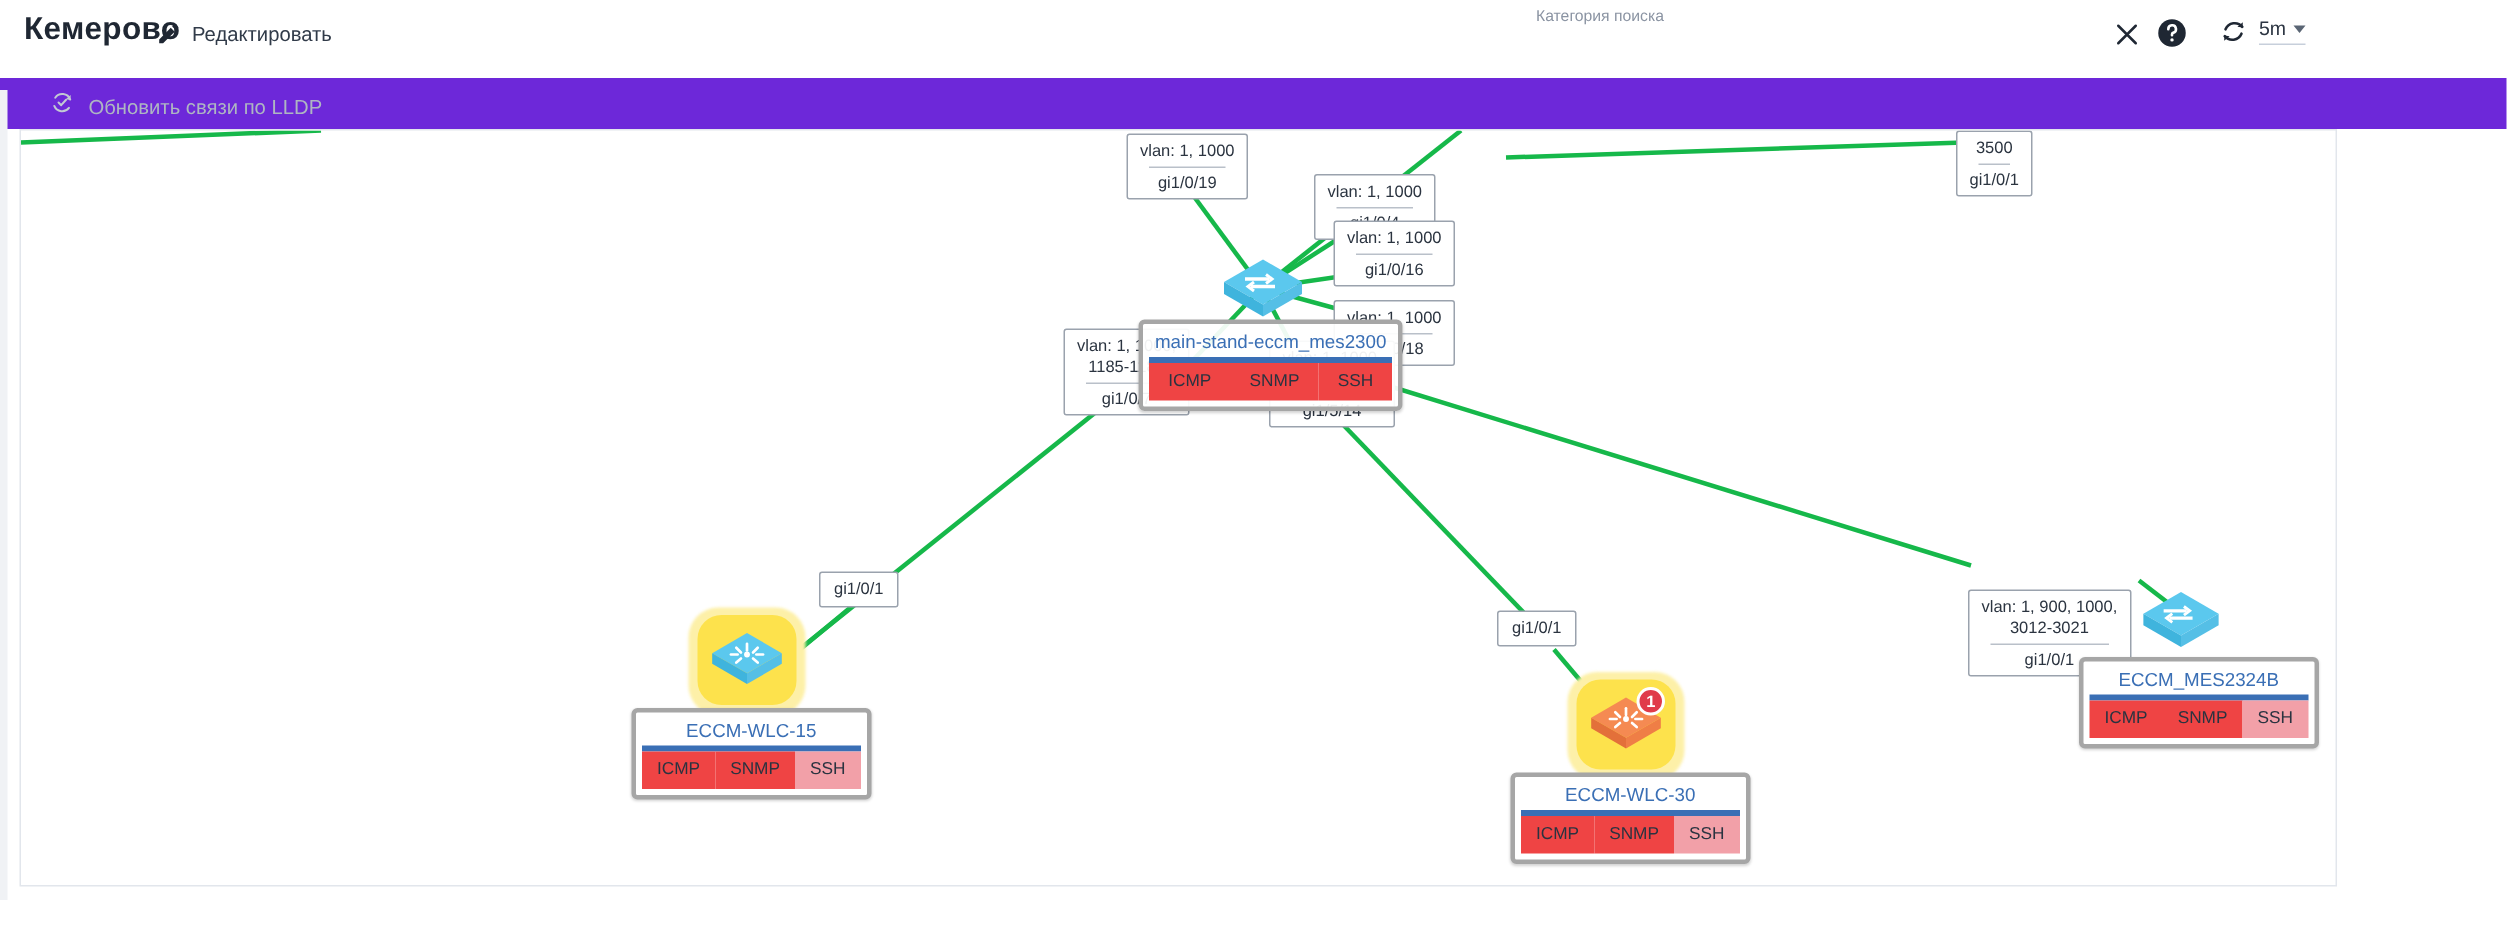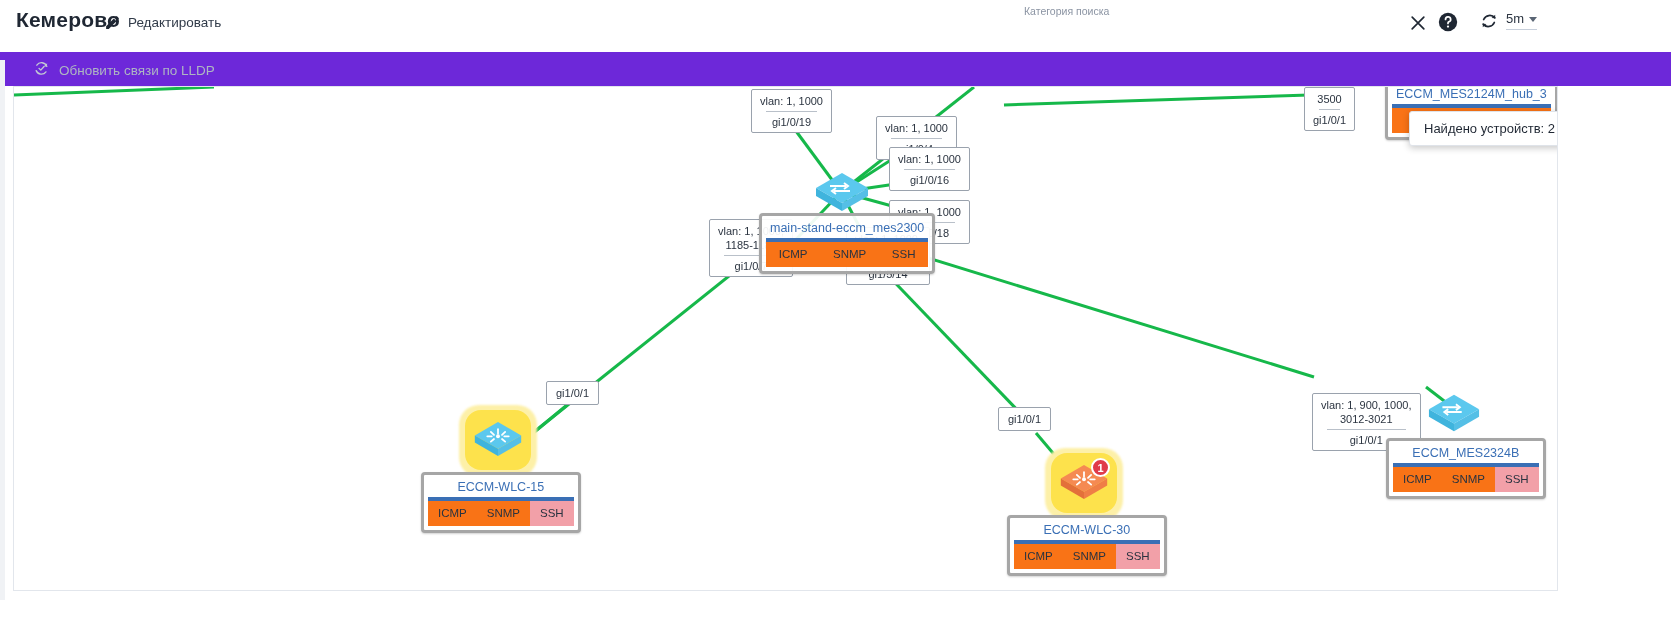--- a/index.html
+++ b/index.html
@@ -144,21 +144,21 @@
     padding: 2px 4px 3px 4px;
     border-bottom: 4px solid #3a6fb5;
     white-space: nowrap;
   }
   .badge-row { display: flex; }
   .badge {
     flex: 1 1 auto;
     font-size: 11.5px; color: #2a3340;
     text-align: center;
     padding: 6px 10px 7px 10px;
-    background: #f97316;
+    background: #ef4444;
     white-space: nowrap;
   }
   .badge.err { background: #f2a0a8; }
 
   
   .dev-icon { position: absolute; }
   .halo {
     position: absolute;
     background: #fde24c;
     border-radius: 16px;
@@ -429,24 +429,15 @@
   </div>
   <div class="node-card" style="left:1372px; top:351px; z-index:15;">
     <div class="node-title">ECCM_MES2324B</div>
     <div class="badge-row">
       <span class="badge">ICMP</span>
       <span class="badge">SNMP</span>
       <span class="badge err">SSH</span>
     </div>
   </div>
 
-  <div class="node-card" style="left:1371px; top:-8px; z-index:14;">
-    <div class="node-title">ECCM_MES2124M_hub_3</div>
-    <div class="badge-row">
-      <span class="badge">ICMP</span>
-    </div>
-  </div>
-
-  <div class="tooltip" style="left:1395px; top:24px;">
-    <span>Найдено устройств: 2</span>
-  </div>
+
 
 </div>
 
 </body></html>

